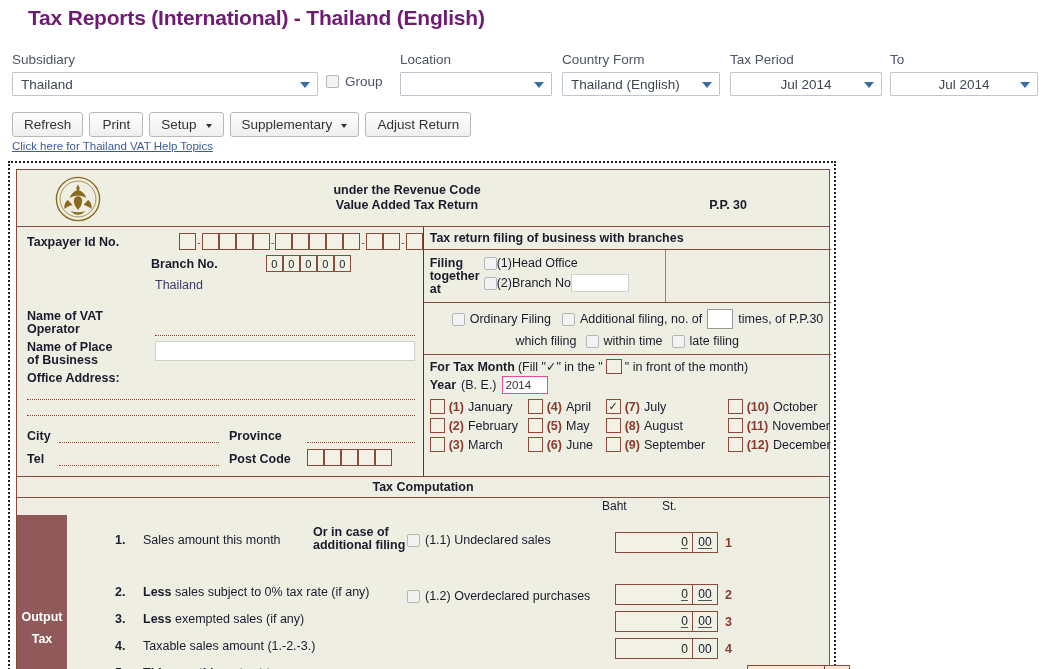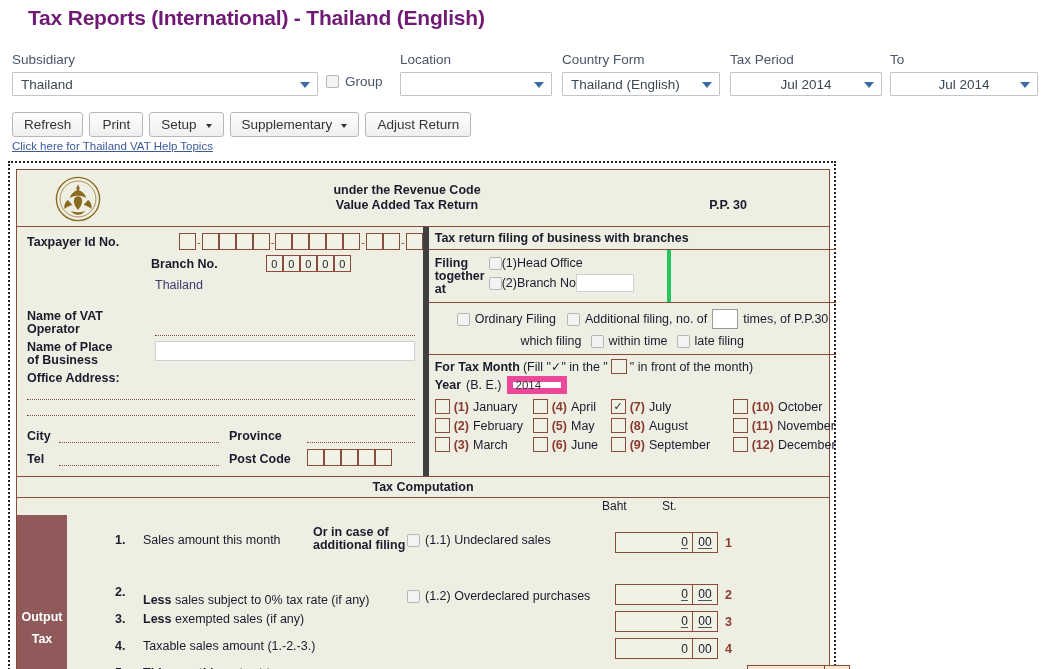--- a/index.html
+++ b/index.html
@@ -146,21 +146,21 @@
   }
   .pp30 {
     position: absolute;
     right: 82px; top: 28px;
     font-weight: bold;
     font-size: 12.5px;
   }
 
   
   .fbody { display: flex; align-items: stretch; }
-  .fleft { width: 445px; border-right: 6px solid #404040; position: relative; }
+  .fleft { width: 445px; border-right: 1px solid #404040; position: relative; }
   .fright { flex: 1; position: relative; }
   .dkred { color: #8a3b30; }
 
   .idrow { display: flex; align-items: center; padding: 6px 0 0 10px; }
   .idlabel { font-weight: bold; font-size: 12.5px; width: 152px; }
   .cellbox {
     width: 17px; height: 17px;
     border: 1px solid #8a4a3c;
     background: #f2f1e6;
     display: inline-flex;
@@ -211,21 +211,21 @@
   .cityrow .f2 { flex: 1; border-bottom: 1px dotted #8a4a3c; height: 13px; }
   .telrow .f2 { display: flex; }
 
   
   .rtitle {
     font-weight: bold; font-size: 12.5px;
     padding: 4px 0 4px 6px;
     border-bottom: 1px solid #8a4a3c;
   }
   .filingwrap { display: flex; border-bottom: 1px solid #8a4a3c; }
-  .filingleft { width: 242px; display: flex; padding: 6px 0 6px 6px; border-right: 4px solid #22c55e; }
+  .filingleft { width: 242px; display: flex; padding: 6px 0 6px 6px; border-right: 1px solid #22c55e; }
   .filingleft .ftl { font-weight: bold; width: 54px; line-height: 13px; font-size: 12.5px; align-self: center; }
   .opts { flex: 1; }
   .optrow { display: flex; align-items: center; gap: 0; margin-bottom: 4px; font-size: 12.5px; }
   .smallfield {
     width: 58px; height: 18px;
     border: 1px solid #cfcfcf; background: #fff;
   }
   .filingright { flex: 1; padding: 4px 0 4px 6px; }
   .sepfiling { font-weight: bold; line-height: 13px; font-size: 12.5px; margin-bottom: 3px; }
   .sepopt { display: flex; align-items: center; gap: 4px; margin: 0 0 3px 10px; font-size: 12.5px; }
@@ -236,21 +236,21 @@
   .tinyfield { width: 26px; height: 20px; border: 1px solid #9a9a9a; background: #fff; }
 
   .monthsec { padding: 4px 0 5px 6px; }
   .taxmonthline { font-size: 12.5px; display: flex; align-items: center; gap: 3px; }
   .inlinebox {
     width: 16px; height: 15px; border: 1px solid #8a4a3c; background: #f2f1e6;
     display: inline-block; vertical-align: middle;
   }
   .yearline { display: flex; align-items: center; gap: 5px; margin-top: 2px; font-size: 12.5px; }
   .yearfield {
-    width: 60px; height: 18px; border: 6px solid #ec4899; background: #fff;
+    width: 46px; height: 18px; border: 1px solid #ec4899; background: #fff;
     font-size: 11.5px; color: #333; display: flex; align-items: center; padding-left: 3px; text-align: right;
   }
   .mgrid {
     display: grid;
     grid-template-columns: 98px 78px 122px auto;
     row-gap: 4px; margin-top: 5px;
   }
   .mcell { display: flex; align-items: center; gap: 4px; font-size: 12.5px; }
   .mbox {
     width: 15px; height: 15px; border: 1px solid #8a4a3c; background: #f2f1e6;
@@ -618,21 +618,21 @@
                 <span class="u">0</span>
               </span>
               <span class="st">
                 <span class="u">00</span>
               </span>
             </span>
             <span class="rownum" style="left: 658px; top: 21px;">1</span>
           </div>
           <div class="crow">
             <span class="cnum" style="left: 48px; top: 70px;">2.</span>
-            <span class="ctext" style="left: 76px; top: 78px;"><b>Less</b> sales subject to 0% tax rate (if any)</span>
+            <span class="ctext" style="left: 76px; top: 70px;"><b>Less</b> sales subject to 0% tax rate (if any)</span>
             <span class="amtbox" style="left: 548px; top: 69px;">
               <span class="baht">
                 <span class="u">0</span>
               </span>
               <span class="st">
                 <span class="u">00</span>
               </span>
             </span>
             <span class="rownum" style="left: 658px; top: 73px;">2</span>
           </div>

